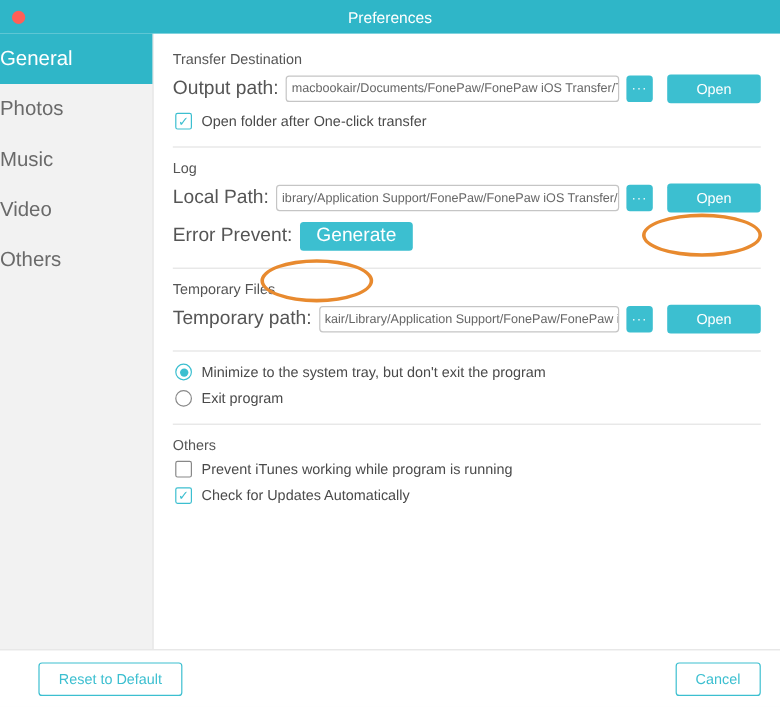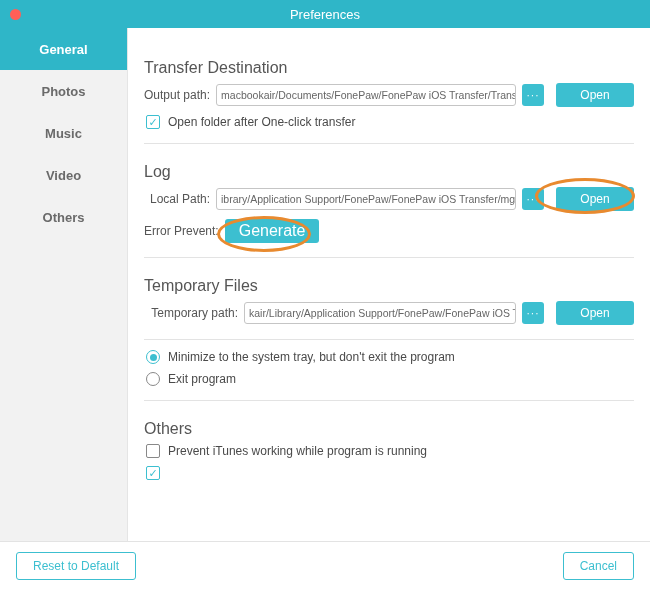--- a/index.html
+++ b/index.html
@@ -46,50 +46,49 @@
   .sidebar {
     width: 128px;
     background: #f2f2f2;
     border-right: 1px solid #e5e5e5;
     padding-top: 0;
   }
   .sidebar-item {
     height: 42px;
     display: flex;
     align-items: center;
-    justify-content: center;
-    font-size: 13px;
+    justify-content: flex-start;
+    font-size: 17px;
     color: #6a6a6a;
     cursor: pointer;
-    font-weight: bold;
   }
   .sidebar-item.active {
     background: #2fb6c8;
     color: #fff;
   }
   .content {
     flex: 1;
     padding: 12px 16px 8px 16px;
     overflow: hidden;
   }
   .section-title {
-    font-size: 16px;
+    font-size: 12px;
     color: #555;
-    margin: 19px 0 6px 0;
+    margin: 2px 0 6px 0;
   }
   .row {
     display: flex;
     align-items: center;
     margin-bottom: 8px;
   }
   .row-label {
     min-width: 72px;
     text-align: right;
     padding-right: 6px;
-    font-size: 12px;
+    font-size: 16px;
     color: #555;
     white-space: nowrap;
   }
   .row-label.wide { min-width: 100px; }
   .path-input {
     flex: 1;
     height: 22px;
     border: 1px solid #c5c5c5;
     border-radius: 3px;
     padding: 0 4px;
@@ -185,21 +184,21 @@
   }
   .footer {
     height: 48px;
     border-top: 1px solid #e3e3e3;
     display: flex;
     align-items: center;
     padding: 0 16px;
     justify-content: space-between;
     background: #fff;
   }
-  .footer-left, .footer-right { display: flex; gap: 10px; }
+  .footer-left, .footer-right { display: flex; gap: 10px; margin-left: 16px; }
   .btn-outline {
     height: 28px;
     padding: 0 16px;
     border: 1px solid #3cbfd0;
     color: #3cbfd0;
     background: #fff;
     border-radius: 3px;
     display: flex;
     align-items: center;
     justify-content: center;
@@ -326,20 +325,21 @@
 
       <hr class="divider">
 
       <div class="section-title">Others</div>
       <div class="checkbox-row">
         <div class="checkbox unchecked">✓</div>
         <span>Prevent iTunes working while program is running</span>
       </div>
       <div class="checkbox-row">
         <div class="checkbox">✓</div>
+        <span>Check for Updates Automatically</span>
       </div>
 
     </div>
   </div>
 
   <div class="footer">
     <div class="footer-left">
       <div class="btn-outline">
         <span>Reset to Default</span>
       </div>

